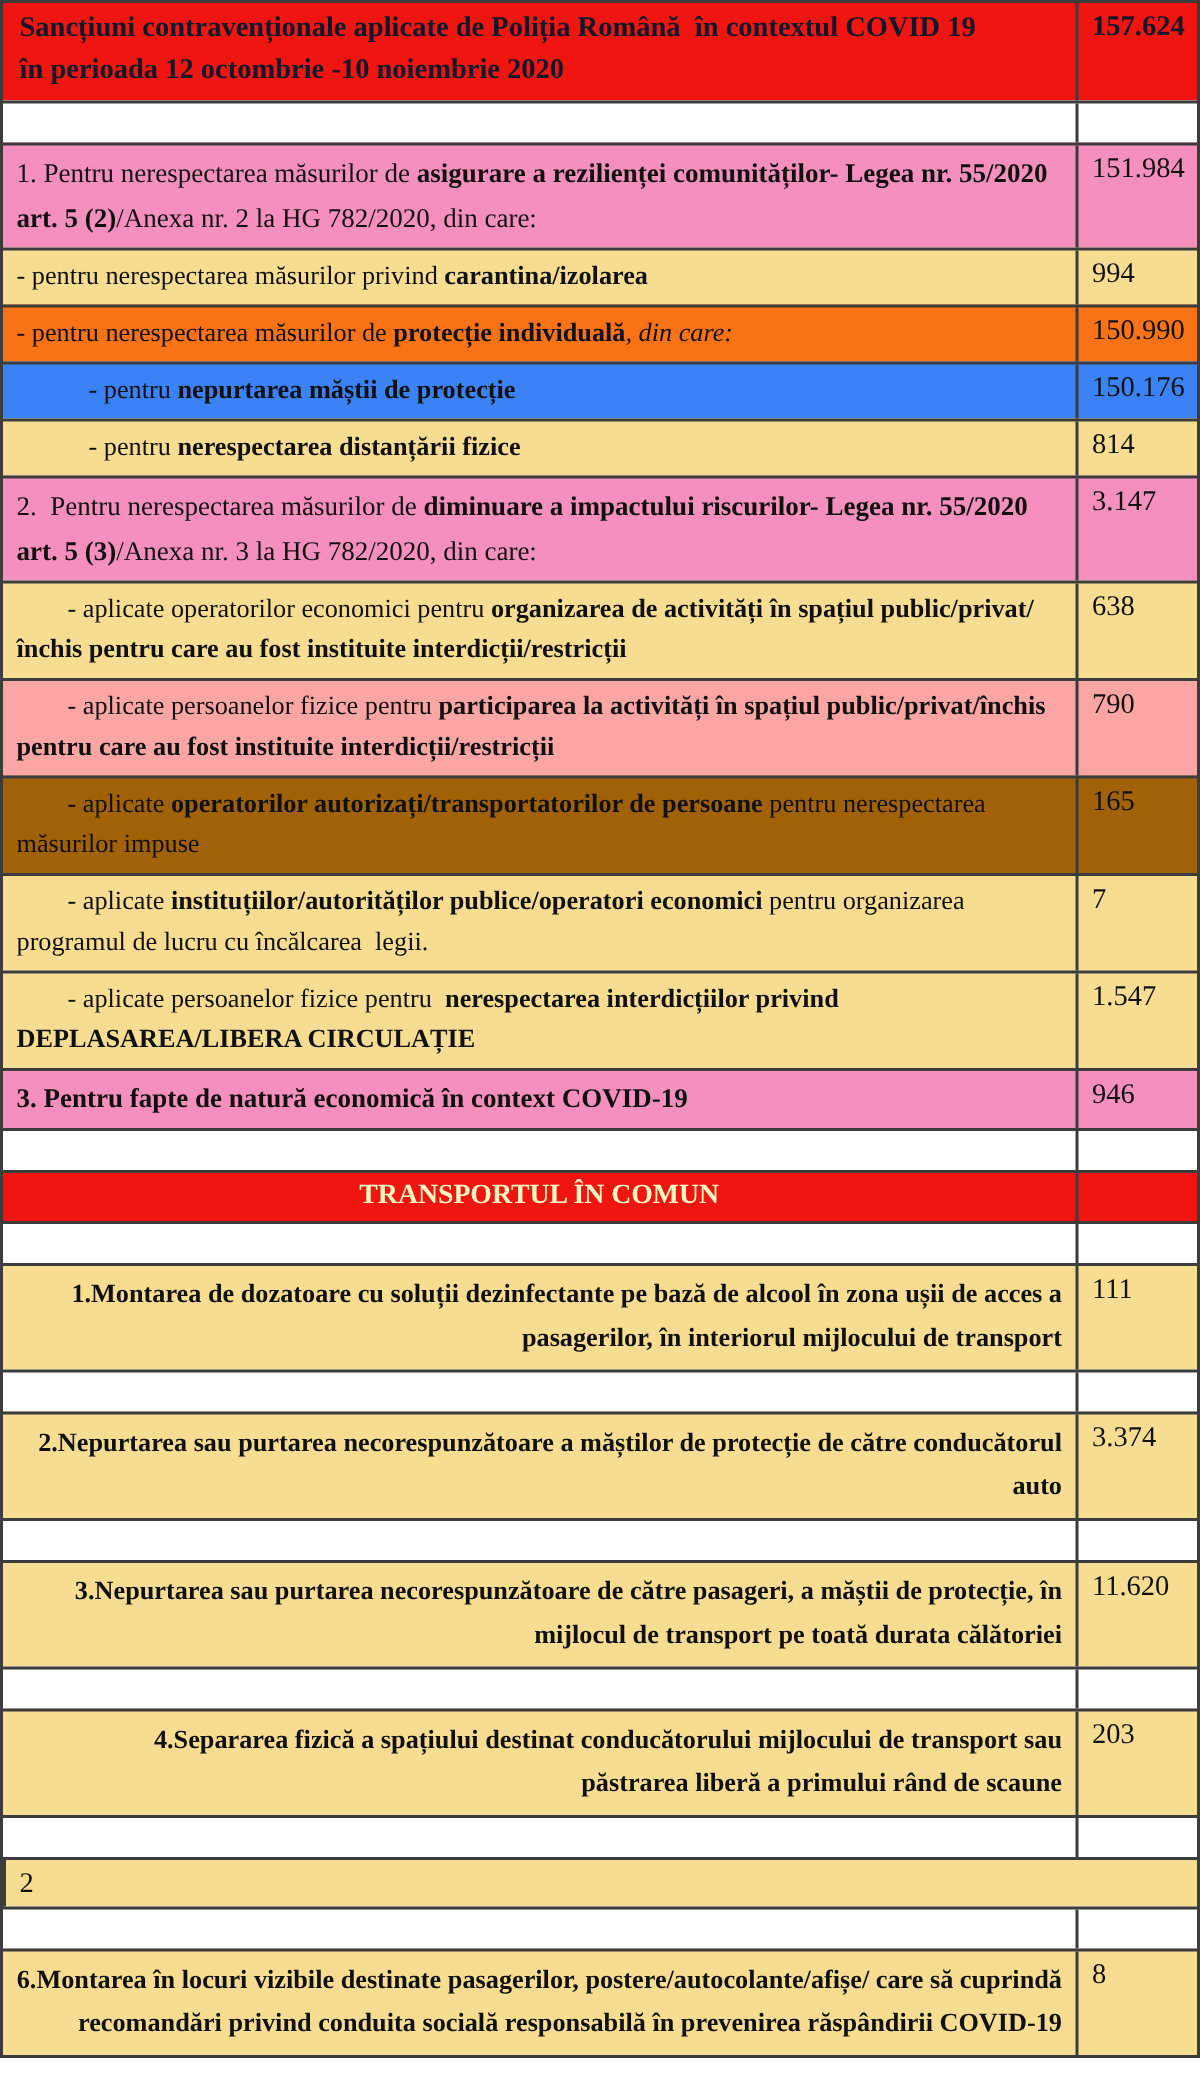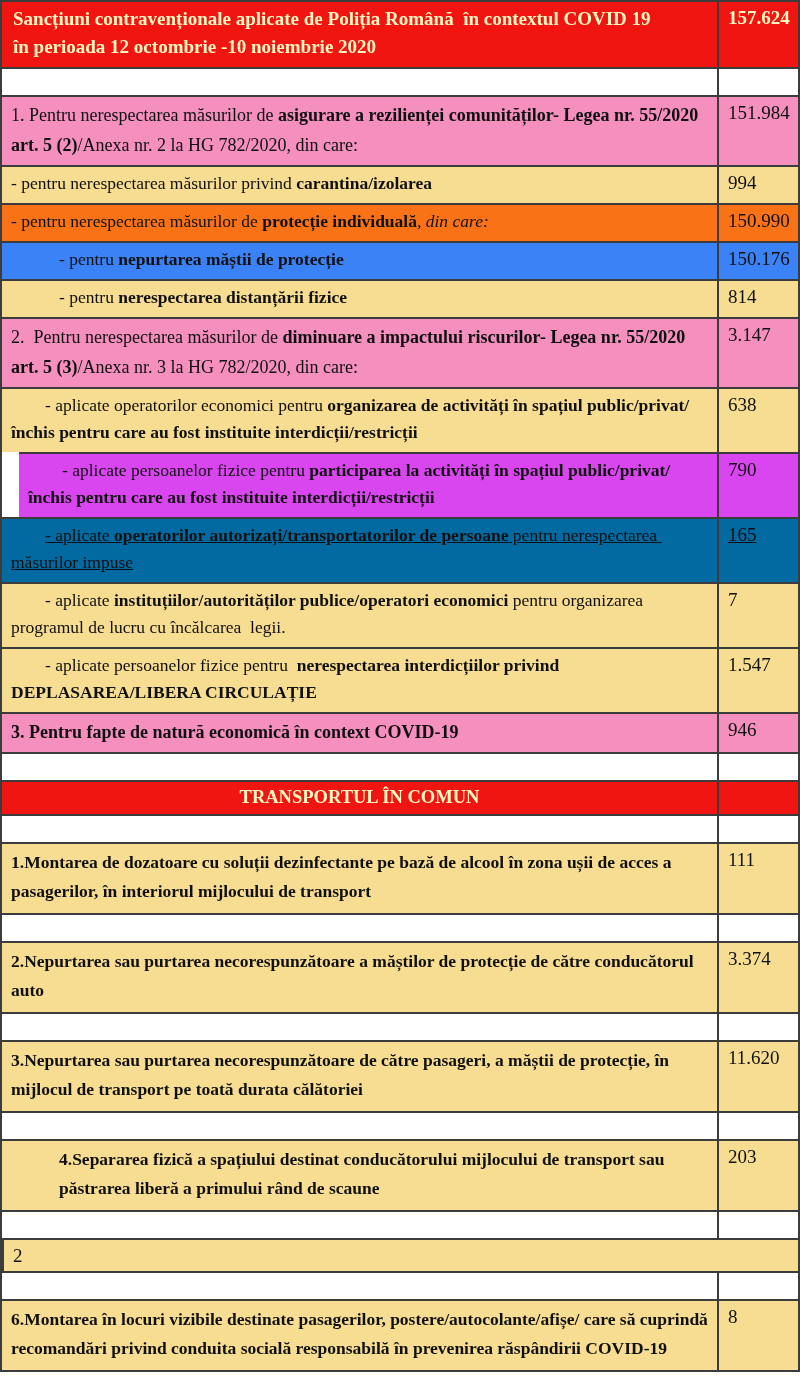--- a/index.html
+++ b/index.html
@@ -31,34 +31,34 @@
     font-size: 19px;
     line-height: 26px;
   }
   
   .row.header .label { font-size: 19px; font-weight: bold; line-height: 28px; padding: 3px 11px 6px 11px; }
   .row.header .value { font-weight: bold; }
   .row.banner .label { text-align: center; font-weight: bold; font-size: 18.5px; line-height: 27px; padding: 2px 8px 3px 8px; }
   .row.section .label { font-size: 18px; line-height: 30px; padding: 3px 9px 5px 9px; }
   .row.item .label { line-height: 27px; }
   .row.item .value, .row.titem .value { line-height: 25px; }
-  .row.titem .label { font-size: 17.5px; line-height: 29px; padding: 4px 9px 7px 9px; }
+  .row.titem .label { font-size: 17.5px; line-height: 29px; padding: 4px 9px 7px 9px; text-align: right; }
   .row.spacer { height: 28px; }
   .row.lvl1 .label { text-indent: 34px; }
   .row.lvl2 .label { text-indent: 48px; }
   .seg-n { font-weight: normal; font-style: normal; }
   .seg-b { font-weight: bold; font-style: normal; }
   .seg-i { font-weight: normal; font-style: italic; }
   .seg-bi { font-weight: bold; }
 </style>
 </head>
 <body>
 
 <div class="tbl">
-    <div class="row header" style="background: rgb(240, 21, 16); color: #fef9c3;">
+    <div class="row header" style="background: rgb(240, 21, 16); color: #0f172a;">
       <div class="cell label"><span class="seg-b">Sancțiuni contravenționale aplicate de Poliția Română  în contextul COVID 19
 în perioada 12 octombrie -10 noiembrie 2020</span></div>
       <div class="cell value">157.624</div>
     </div>
     <div class="row spacer" style="background: rgb(255, 255, 255);">
       <div class="cell label"></div>
       <div class="cell value"></div>
     </div>
     <div class="row section" style="background: rgb(244, 143, 190);">
       <div class="cell label"><span class="seg-n">1. Pentru nerespectarea măsurilor de </span><span class="seg-b">asigurare a rezilienței comunităților- Legea nr. 55/2020 art. 5 (2)</span><span class="seg-n">/Anexa nr. 2 la HG 782/2020, din care:</span></div>
@@ -81,25 +81,25 @@
       <div class="cell value">814</div>
     </div>
     <div class="row section" style="background: rgb(244, 143, 190);">
       <div class="cell label"><span class="seg-n">2.  Pentru nerespectarea măsurilor de </span><span class="seg-b">diminuare a impactului riscurilor- Legea nr. 55/2020 art. 5 (3)</span><span class="seg-n">/Anexa nr. 3 la HG 782/2020, din care:</span></div>
       <div class="cell value">3.147</div>
     </div>
     <div class="row item lvl1" style="background: rgb(247, 221, 146);">
       <div class="cell label"><span class="seg-n">- aplicate operatorilor economici pentru </span><span class="seg-b">organizarea de activități în spațiul public/privat/închis pentru care au fost instituite interdicții/restricții</span></div>
       <div class="cell value">638</div>
     </div>
-    <div class="row item lvl1" style="background: #d946ef; margin-left: 17px;">
+    <div class="row item lvl1" style="background: #fca5a5;">
       <div class="cell label"><span class="seg-n">- aplicate persoanelor fizice pentru </span><span class="seg-b">participarea la activități în spațiul public/privat/închis pentru care au fost instituite interdicții/restricții</span></div>
       <div class="cell value">790</div>
     </div>
-    <div class="row item lvl1" style="background: #0369a1; text-decoration: underline;">
+    <div class="row item lvl1" style="background: #a16207;">
       <div class="cell label"><span class="seg-n">- aplicate </span><span class="seg-b">operatorilor autorizați/transportatorilor de persoane</span><span class="seg-n"> pentru nerespectarea măsurilor impuse</span></div>
       <div class="cell value">165</div>
     </div>
     <div class="row item lvl1" style="background: rgb(247, 221, 146);">
       <div class="cell label"><span class="seg-n">- aplicate </span><span class="seg-b">instituțiilor/autorităților publice/operatori economici</span><span class="seg-n"> pentru organizarea programul de lucru cu încălcarea  legii.</span></div>
       <div class="cell value">7</div>
     </div>
     <div class="row item lvl1" style="background: rgb(247, 221, 146);">
       <div class="cell label"><span class="seg-n">- aplicate persoanelor fizice pentru  </span><span class="seg-b">nerespectarea interdicțiilor privind DEPLASAREA/LIBERA CIRCULAȚIE</span></div>
       <div class="cell value">1.547</div>

